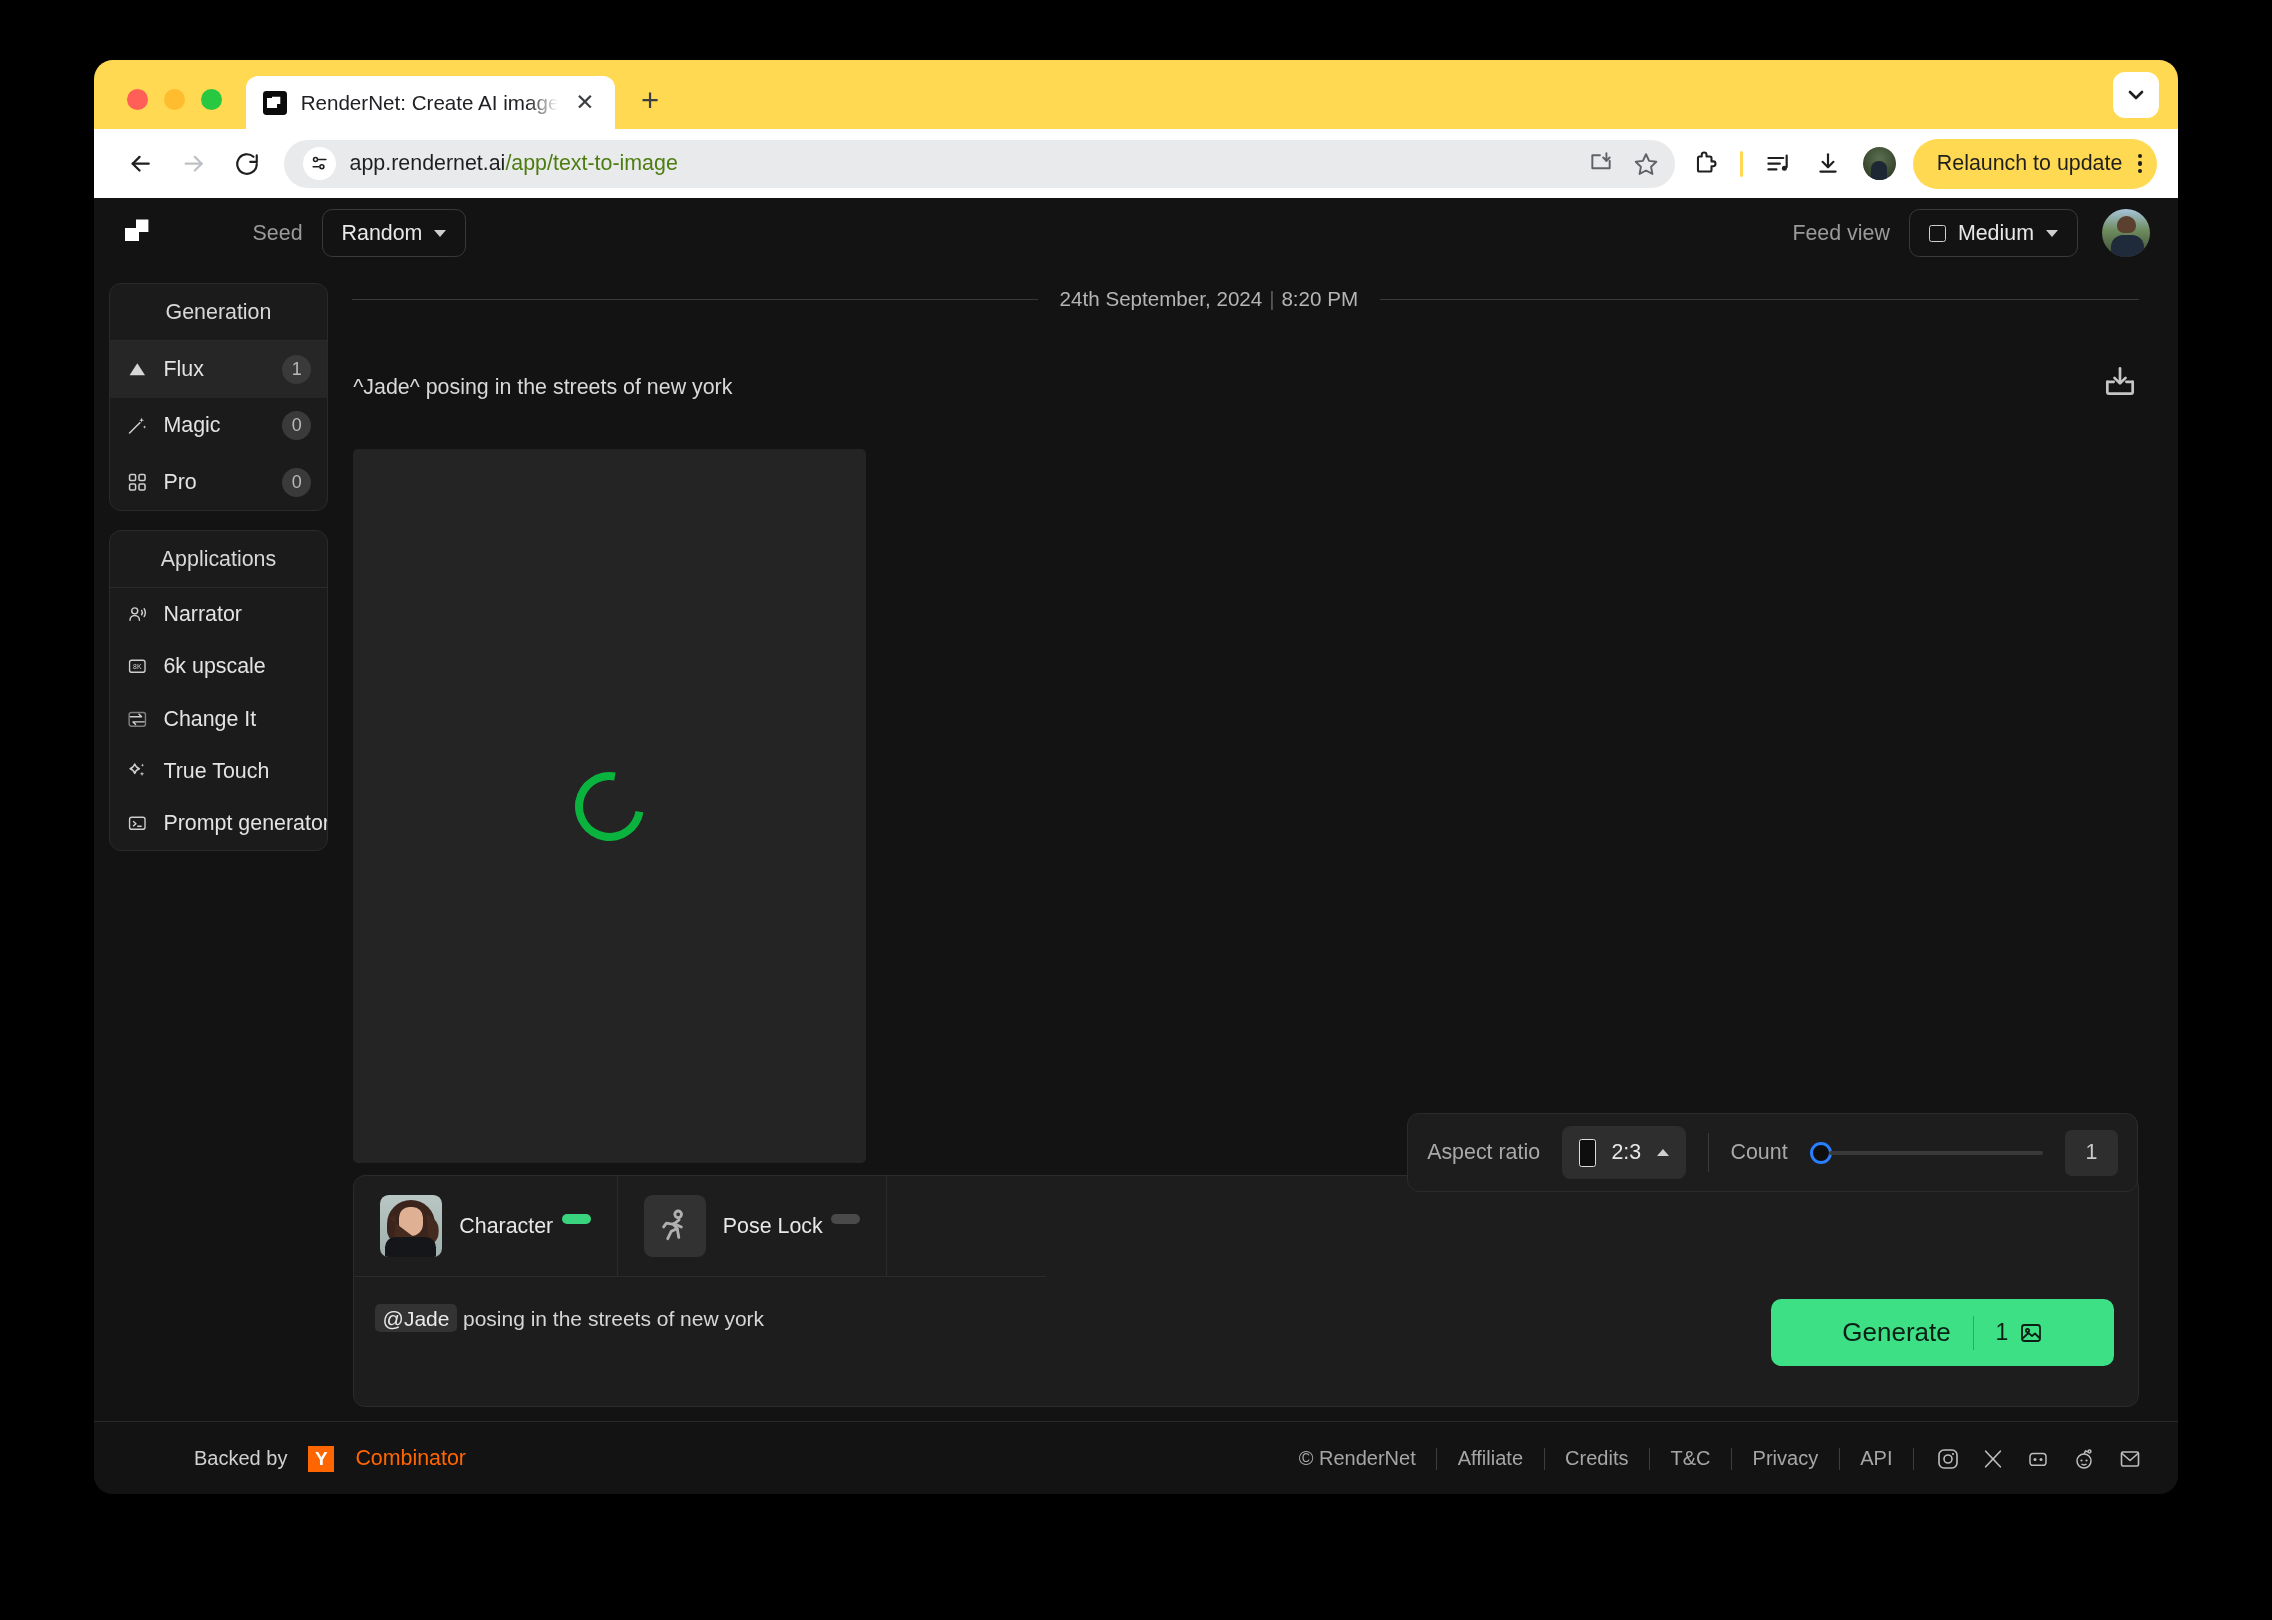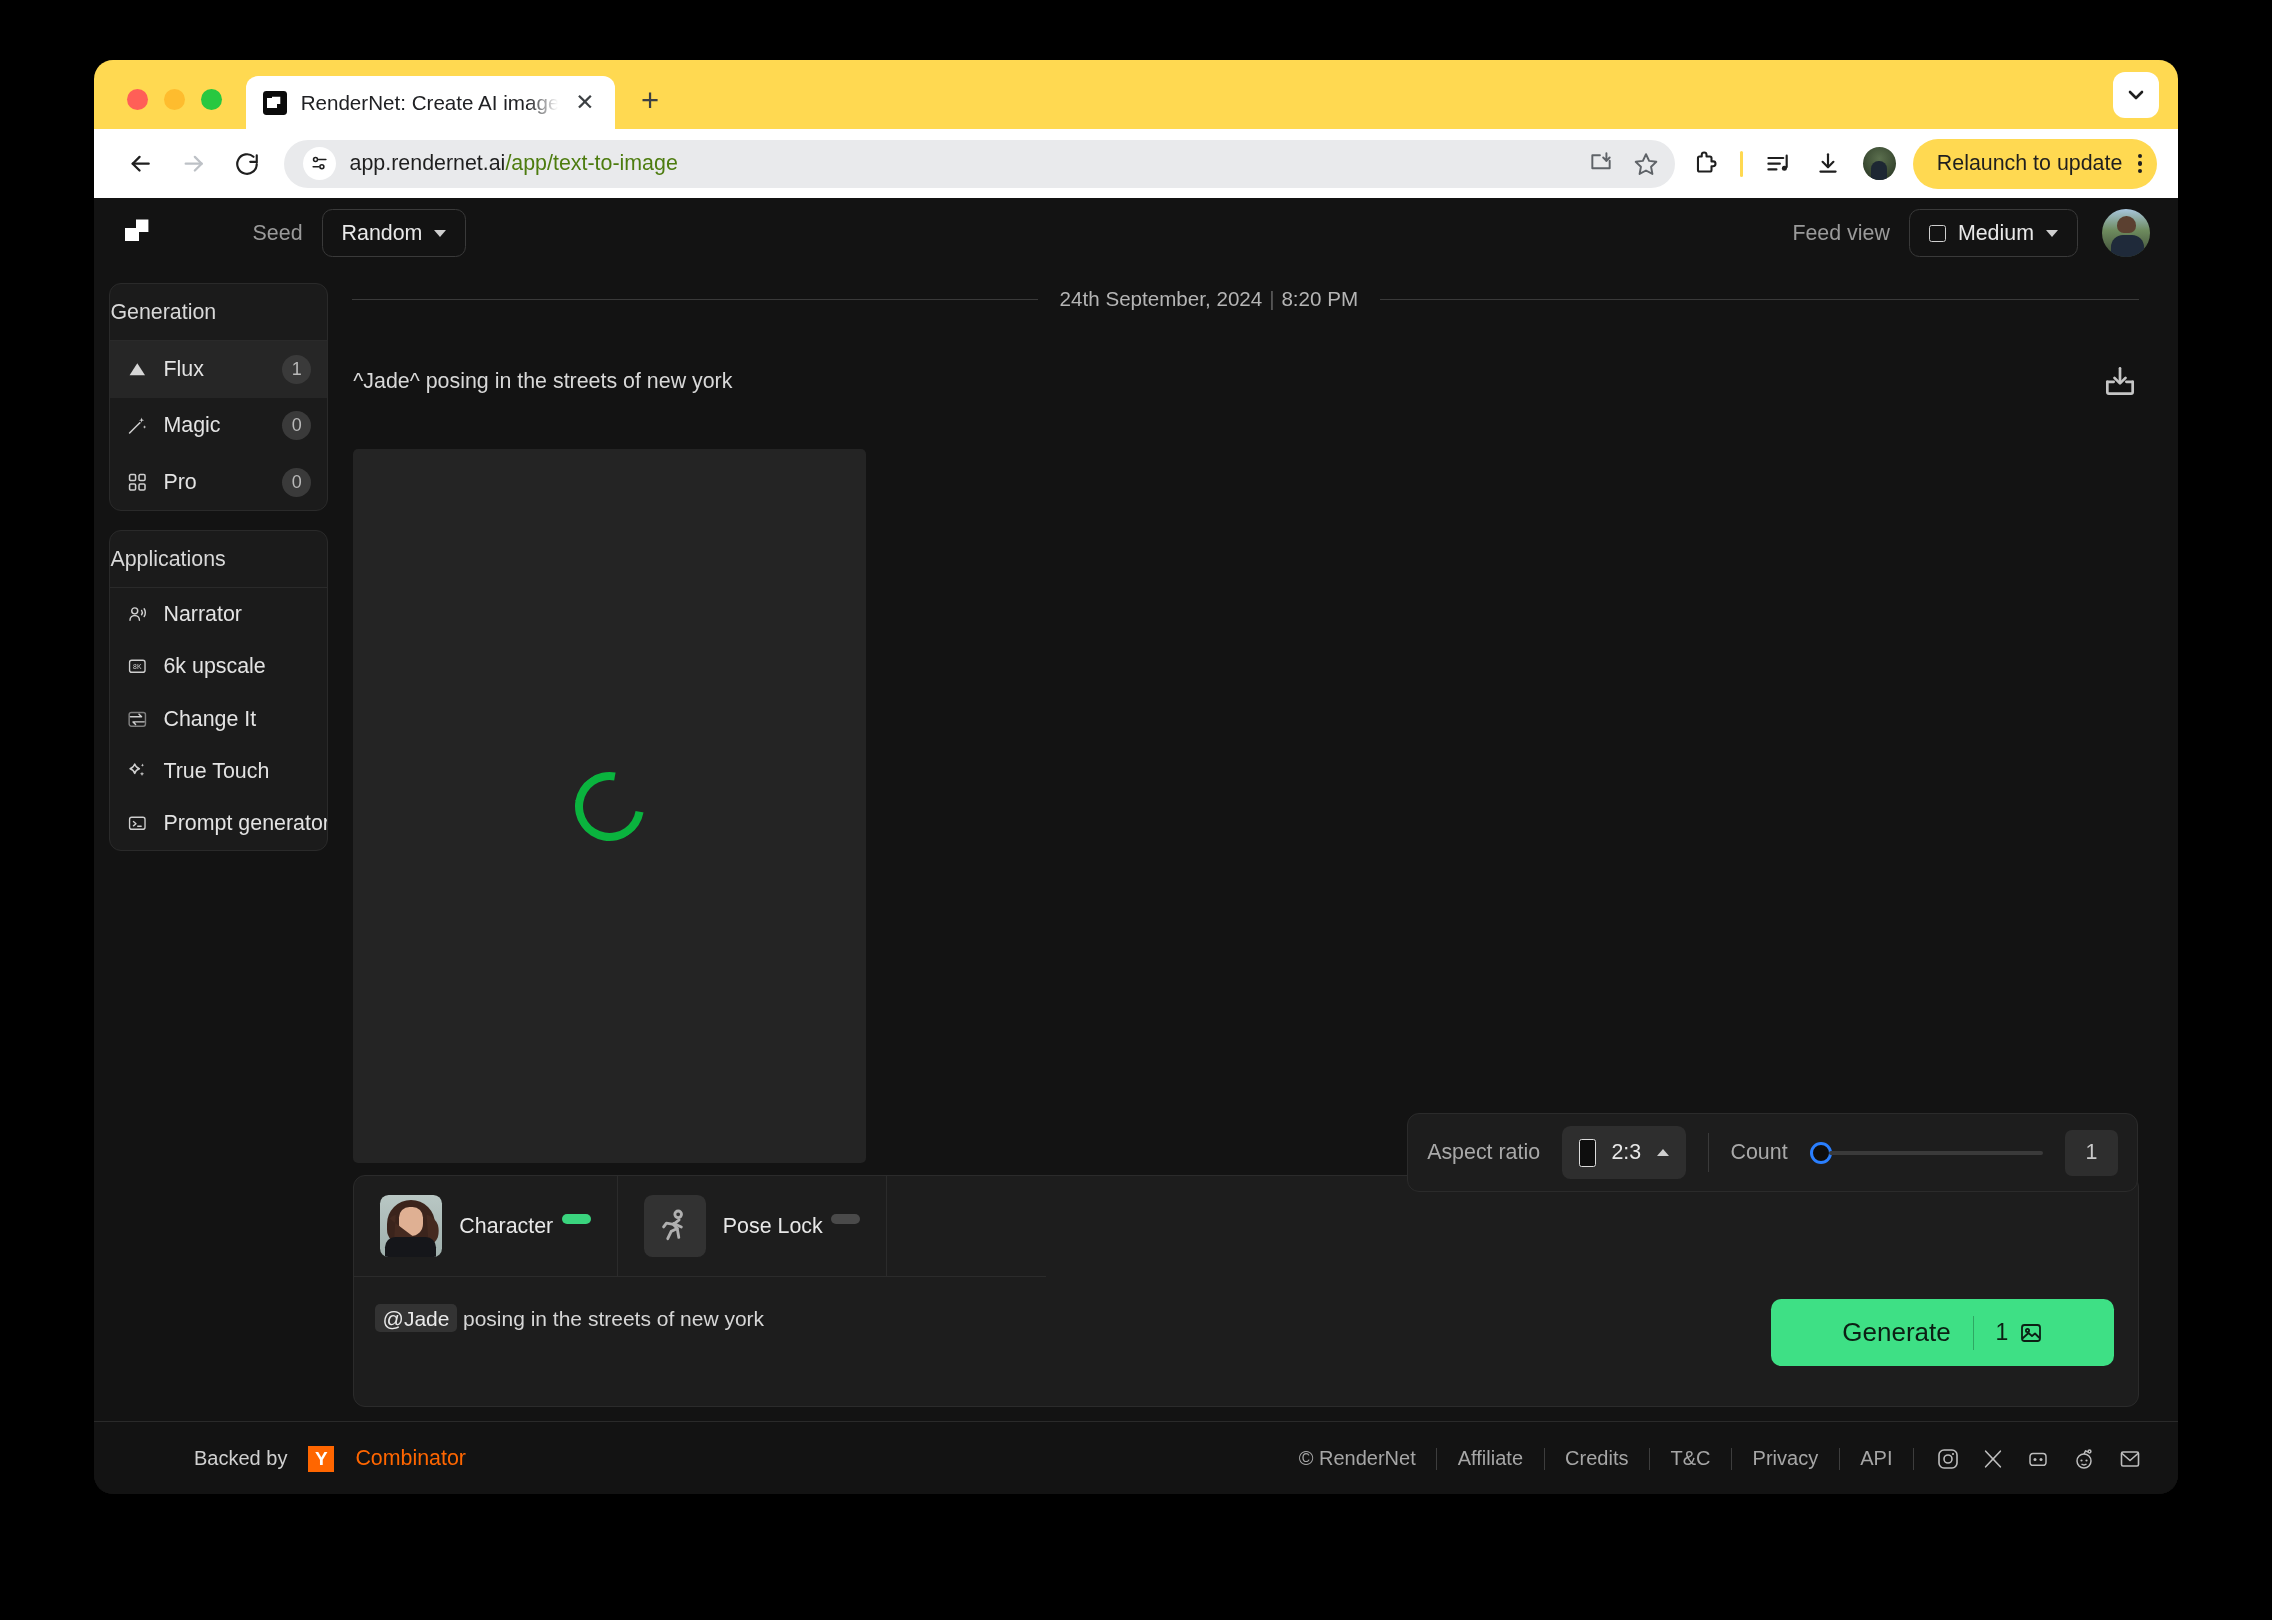--- a/index.html
+++ b/index.html
@@ -145,21 +145,21 @@
   .avatar-lg::after { content:""; position:absolute; left:8.6px; top:26px; width:33px;height:26px;
     border-radius: 12px 12px 0 0; background:#1f2a3a; }
 
   .app-body { flex: 1; display: flex; min-height: 0; }
 
   
   .sidebar { width: 249px; flex: none; padding: 15.4px 15.4px 0 15.4px;
     display:flex; flex-direction: column; gap: 19px; }
   .panel { background: #1b1b1b; border: 0.9px solid #2a2a2a; border-radius: 12px;
     overflow: hidden; }
-  .panel-head { font-size: 21.4px; color: #d8d8d8;
+  .panel-head { text-align: center; font-size: 21.4px; color: #d8d8d8;
     padding: 15.4px 0; border-bottom: 0.9px solid #2a2a2a; }
   .side-item { display: flex; align-items: center; gap: 13.7px;
     padding: 13.7px 15.4px; font-size: 21.4px; color: #e3e3e3; }
   .side-item.active { background: #262626; }
   .side-item .ico { width: 24px; height: 24px; flex:none; display:flex;
     align-items:center; justify-content:center; color:#cfcfcf;}
   .side-label { flex: 1; white-space: nowrap; }
   .badge { width: 29px; height: 29px; border-radius: 50%; background: #3a3a3a;
     color: #b9b9b9; font-size: 18px; display:flex; align-items:center;
     justify-content:center; flex:none; }
@@ -167,21 +167,21 @@
   
   .feed { flex: 1; min-width: 0; padding: 0 39px 0 8.6px;
     display: flex; flex-direction: column; gap: 27px; }
   .datebar { display: flex; align-items: center; gap: 22px; padding: 19px 0 24px 0; }
   .rule { height: 0.9px; background: #3a3a3a; }
   .rule.l { width: 686px; }
   .rule.r { flex: 1; }
   .date-text { font-size: 20.6px; color: #b5b5b5; white-space: nowrap; }
   .date-text .sep { color: #5c5c5c; margin: 0 6.9px; }
 
-  .prompt-row { display: flex; align-items: center; justify-content: space-between; }
+  .prompt-row { display: flex; align-items: flex-end; justify-content: space-between; }
   .prompt-line { font-size: 21.4px; color: #d8d8d8; padding-left: 1.7px; }
   .dl-icon { width: 38px; height: 38px; color: #c6c6c6; }
 
   .canvas-wrap { flex: 1; position: relative; margin-top: 22px; min-height: 0; }
   .placeholder {
     position: absolute; left: 1.7px; top: 0;
     width: 513px; height: 714px;
     background: #242424; border-radius: 5.1px;
     display: flex; align-items: center; justify-content: center;
   }

